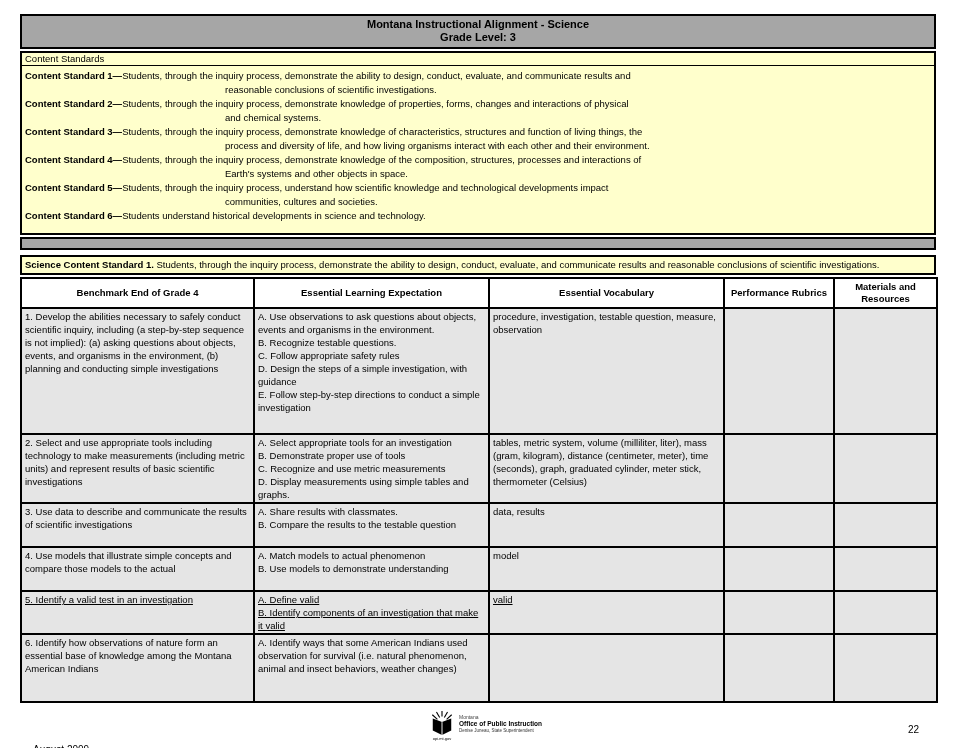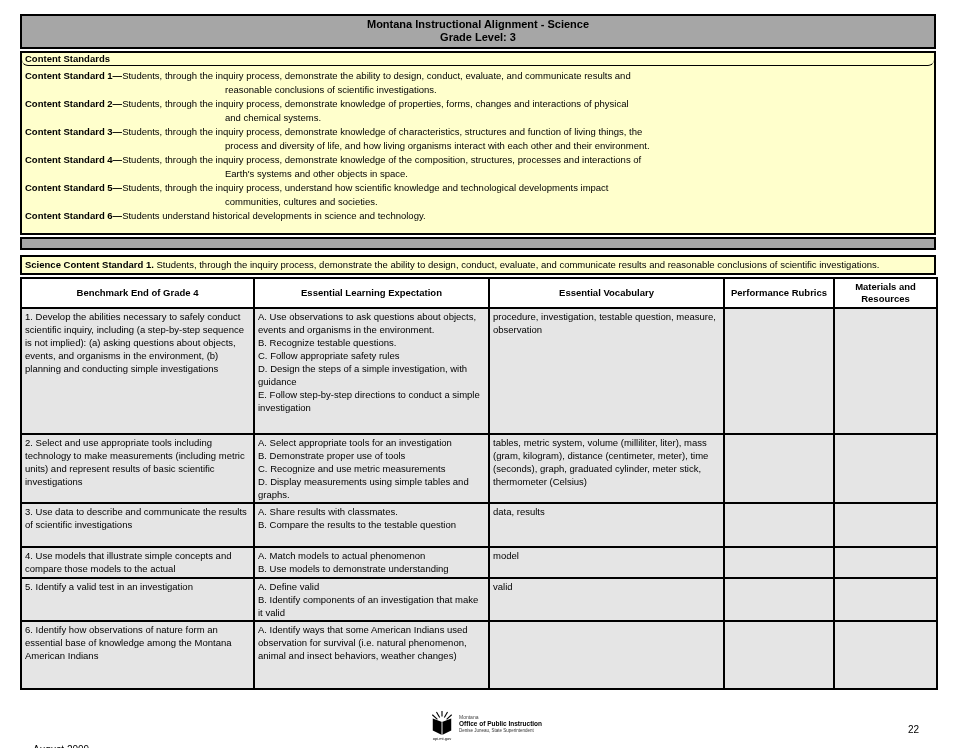--- a/index.html
+++ b/index.html
@@ -6,42 +6,42 @@
   body{width:956px;height:748px;overflow:hidden;font-family:"Liberation Sans",sans-serif;color:#000;position:relative;}
   .content{position:absolute;left:20px;top:14px;width:916px;}
   *{box-sizing:border-box;}
 
   
   .title-bar{background:#a6a6a6;border:2px solid #000;text-align:center;padding:2px 0 3px 0;}
   .title-bar div{font-weight:bold;font-size:11px;line-height:13px;}
 
   
   .standards-block{margin-top:2px;background:#ffffcc;border:2px solid #000;}
-  .standards-header{font-weight:bold;font-size:9.5px;line-height:12px;padding:0 3px;border-bottom:1px solid #000;border-radius:6px;}
+  .standards-header{font-weight:normal;font-size:9.5px;line-height:12px;padding:0 3px;border-bottom:1px solid #000;}
   .standards-body{padding:3px 3px 10px 3px;}
   .standard{font-size:9.5px;line-height:14px;}
   .standard b{font-weight:bold;margin-top:24px;}
   .std-cont{padding-left:200px;font-size:9.5px;line-height:14px;}
 
   
   .gray-bar{margin-top:2px;background:#a6a6a6;border:2px solid #000;height:13px;}
 
   
   .cs1-block{margin-top:5px;background:#ffffcc;border:2px solid #000;padding:1px 3px 2px 3px;font-size:9.5px;line-height:13px;}
   .cs1-block b{font-weight:bold;}
 
   
   table.main{margin-top:2px;border-collapse:collapse;table-layout:fixed;width:916px;}
   table.main th,table.main td{border:2px solid #000;}
   table.main th{font-size:9.5px;font-weight:bold;text-align:center;vertical-align:middle;height:30px;line-height:12px;padding:2px;background:#fff;}
   table.main td{vertical-align:top;padding:1px 3px;font-size:9.5px;line-height:13px;background:#e5e5e5;}
   td.cyan{background:#ccffff;}
   .prelines{white-space:pre-line;}
   tr.r1{height:126px;} tr.r2{height:69px;} tr.r3{height:44px;}
-  tr.r4{height:31px;} tr.r5{height:32px;} tr.r6{height:68px;}
+  tr.r4{height:44px;} tr.r5{height:32px;text-decoration:underline;} tr.r6{height:68px;}
 
   
   .footer-left{position:absolute;left:33px;top:743px;font-size:10px;line-height:13px;}
   .page-number{position:absolute;left:908px;top:724px;font-size:10px;}
   .logo{position:absolute;left:430px;top:711px;display:flex;gap:5px;align-items:flex-start;}
   .logo-book{display:flex;flex-direction:column;align-items:center;}
   .logo-site{font-size:4px;line-height:5px;letter-spacing:0;}
   .logo-text{padding-top:3px;}
   .logo-state{font-size:5px;line-height:6px;color:#444;}
   .logo-org{font-size:6.5px;line-height:8px;font-weight:bold;}

